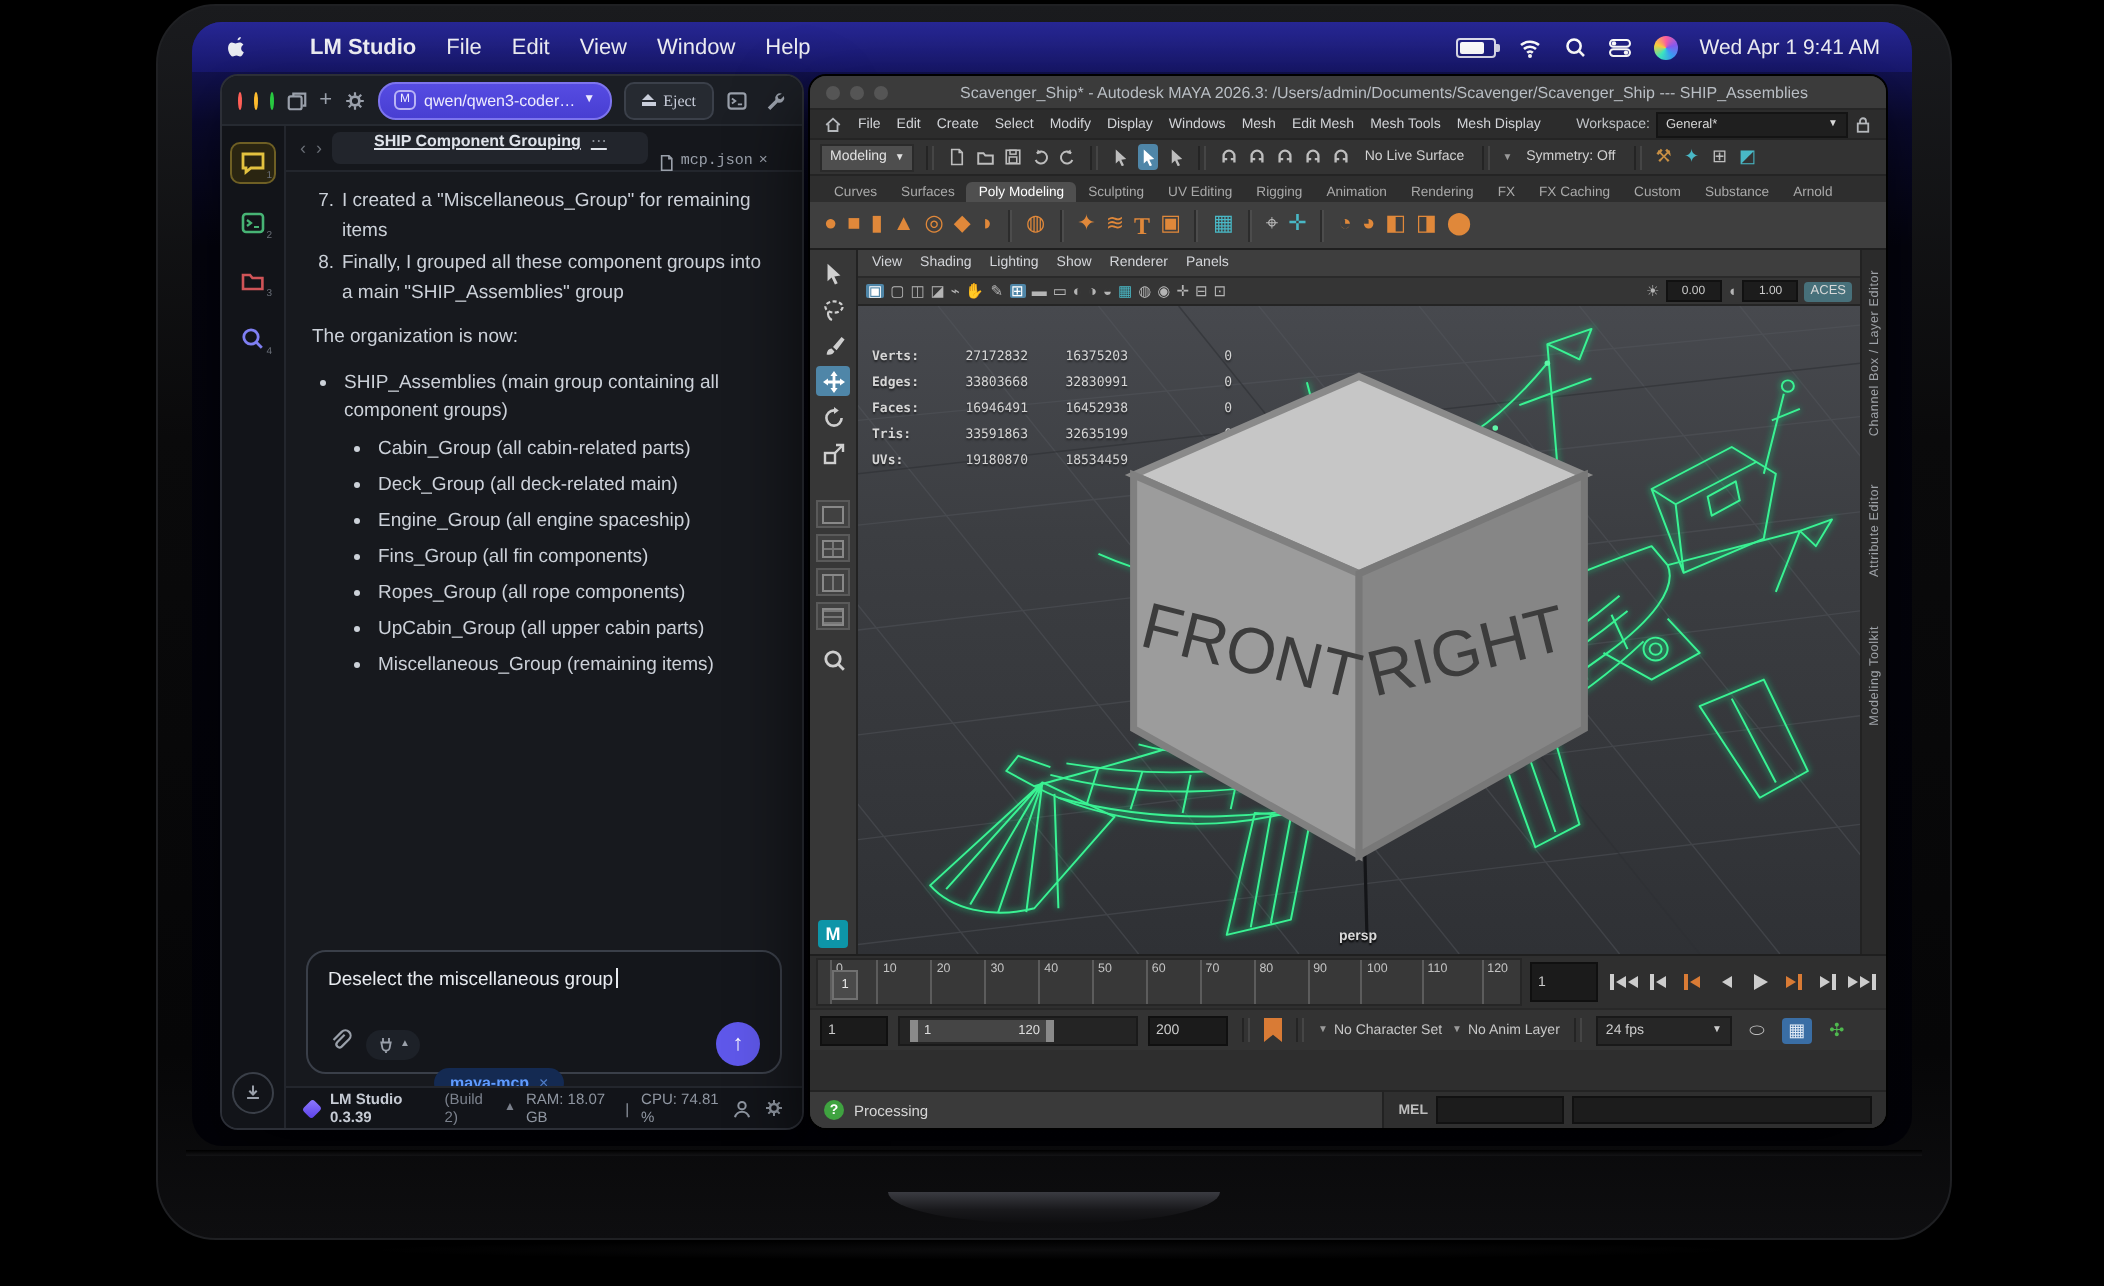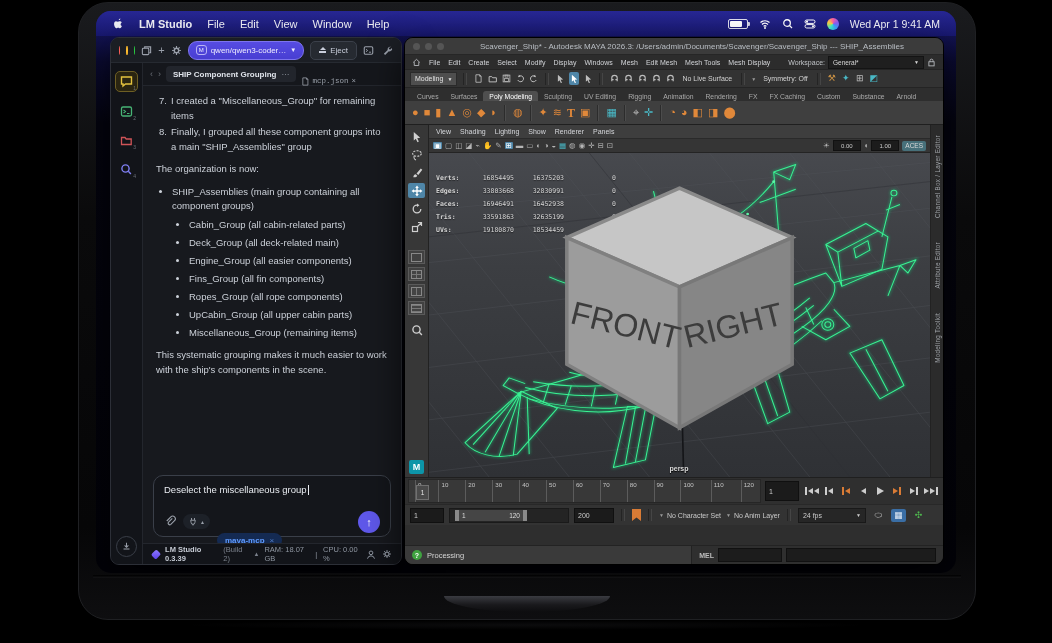--- a/index.html
+++ b/index.html
@@ -13,60 +13,60 @@
           background:linear-gradient(180deg,#1d1d7a 0%,#14145a 3%,#0a0a30 9%,#04040f 20%,#020208 100%);}
   .scoop{position:absolute;left:50%;transform:translateX(-50%);bottom:7px;width:166px;height:16px;
          border-radius:0 0 85px 85px/0 0 17px 17px;background:linear-gradient(180deg,#3a3b41,#19191c 55%,#0d0d0f);}
   .hingeline{position:absolute;left:14px;right:14px;top:572px;height:3px;background:linear-gradient(180deg,#000,#141416);}
   .deskglow{position:absolute;left:176px;top:620px;width:700px;height:10px;border-radius:50%;
             background:radial-gradient(ellipse at center,rgba(200,200,220,.06),transparent 70%);}
   
   .menubar{position:absolute;left:0;right:0;top:0;height:25px;display:flex;align-items:center;gap:15px;
            padding:0 16px;background:linear-gradient(180deg,rgba(40,40,150,.95),rgba(24,24,112,.95));
            color:#f2f2f8;font-size:11px;}
-  .menubar .app{font-weight:bold;}
+  .menubar .app{font-weight:bold;margin-left:16px;}
   .mb-right{margin-left:auto;display:flex;align-items:center;gap:11px;font-size:10.5px;}
   .batt{width:18px;height:8px;border:1px solid rgba(255,255,255,.85);border-radius:2px;position:relative;}
   .batt i{position:absolute;left:1px;top:1px;bottom:1px;width:12px;background:#fff;border-radius:1px;}
   .batt u{position:absolute;right:-3px;top:2px;width:2px;height:4px;background:rgba(255,255,255,.8);border-radius:0 1px 1px 0;}
   .siri{width:12px;height:12px;border-radius:50%;background:conic-gradient(#ff5fa2,#8a5cf6,#3aa6ff,#3ef2c8,#ffd23e,#ff5fa2);}
   
   .win{position:absolute;border-radius:9px;box-shadow:0 16px 36px rgba(0,0,0,.7);overflow:hidden;}
   
   #lm{left:14px;top:26px;width:290px;height:526px;background:#17191e;border:1px solid #2c2f37;
       display:flex;flex-direction:column;color:#ccd1d9;}
   .lm-title{height:24px;flex:0 0 24px;display:flex;align-items:center;gap:6px;padding:0 8px;
             background:#1b1e24;border-bottom:1px solid #262a31;}
   .tl{width:9px;height:9px;border-radius:50%;}
   .tl.r{background:#ff5f57}.tl.y{background:#febc2e}.tl.g{background:#28c840}
   .tbar-ic{color:#9aa0ab;font-size:11px;line-height:1;display:flex;align-items:center;}
   .pill{height:17px;display:flex;align-items:center;gap:4px;padding:0 7px;border-radius:9px;
         background:linear-gradient(180deg,#564ce2,#483ed2);border:1px solid #7d74ee;
         color:#edebfe;font-size:8px;max-width:132px;}
   .pill .pbadge{border:1px solid #b9b3f5;border-radius:3px;font-size:6px;padding:0 2px;line-height:8px;}
   .eject{height:17px;display:flex;align-items:center;gap:4px;padding:0 8px;border-radius:5px;
-         background:#262a31;border:1px solid #3b404a;color:#c9cedb;font-size:8px;}
+         background:#262a31;border:1px solid #3b404a;color:#c9cedb;font-size:8px;font-family:Liberation Serif, serif;}
   .ej-ic{display:flex;flex-direction:column;align-items:center;gap:1px;}
   .ej-ic b{width:0;height:0;border-left:3.5px solid transparent;border-right:3.5px solid transparent;border-bottom:3.5px solid #c9cedb;}
   .ej-ic u{width:7px;height:1.5px;background:#c9cedb;}
   .lm-body{flex:1;display:flex;min-height:0;}
   .rail{width:31px;flex:0 0 31px;background:#121419;border-right:1px solid #23262d;
         display:flex;flex-direction:column;align-items:center;padding:8px 0 7px;gap:10px;}
   .rl{width:21px;height:19px;border-radius:5px;display:flex;align-items:center;justify-content:center;position:relative;}
   .rl svg{width:13px;height:13px;}
   .rl .k{position:absolute;right:1px;bottom:0;font-size:5px;color:#6a6f78;}
   .rl.active{background:#2a2511;border:1px solid #6e5f24;}
   .rl-dl{margin-top:auto;width:19px;height:19px;border-radius:50%;border:1px solid #3a3f48;color:#9aa0aa;
          display:flex;align-items:center;justify-content:center;}
   .lm-content{flex:1;display:flex;flex-direction:column;min-width:0;}
   .lm-tabs{height:22px;flex:0 0 22px;display:flex;align-items:center;gap:5px;padding:0 7px;
            background:#15171c;border-bottom:1px solid #23262d;font-size:8px;}
   .chev{color:#6b7078;font-size:9px;}
-  .tab-active{height:16px;display:flex;align-items:center;gap:5px;padding:0 7px;border-radius:4px;
-              background:#22252c;color:#dfe3ea;font-weight:bold;}
+  .tab-active{height:16px;display:flex;align-items:flex-start;gap:5px;padding:0 21px;border-radius:4px;
+              background:#22252c;color:#dfe3ea;font-weight:bold;text-decoration:underline;}
   .tab-file{display:flex;align-items:center;gap:3px;color:#9aa0aa;font-family:"Liberation Mono",monospace;font-size:7.5px;margin-top:14px;}
   .chat{flex:1;overflow:hidden;padding:8px 14px 0 13px;font-size:9.5px;line-height:14.5px;color:#ccd1d9;}
   .oli{display:flex;gap:4px;margin-bottom:2px;}
   .oli .num{flex:0 0 11px;text-align:right;}
   .chat p{margin:8px 0;}
   ul.l1{list-style:disc;margin:7px 0 0;padding-left:16px;}
   ul.l1>li{margin-bottom:3px;}
   ul.l2{list-style:disc;margin:4px 0 0;padding-left:17px;}
   ul.l2>li{margin-bottom:3.5px;}
   .inwrap{flex:0 0 auto;padding:9px 10px 6px;}
@@ -458,29 +458,28 @@
               <div class="oli">
                 <span class="num">8.</span>
                   <span>Finally, I grouped all these component groups into a main "SHIP_Assemblies" group</span>
               </div>
               <p>The organization is now:</p>
               <ul class="l1">
                 <li><span>SHIP_Assemblies (main group containing all component groups)</span>
                   <ul class="l2">
                     <li>Cabin_Group (all cabin-related parts)</li>
                     <li>Deck_Group (all deck-related main)</li>
-                    <li>Engine_Group (all easier components)</li>
+                    <li>Engine_Group (all engine spaceship)</li>
                     <li>Fins_Group (all fin components)</li>
                     <li>Ropes_Group (all rope components)</li>
                     <li>UpCabin_Group (all upper cabin parts)</li>
                     <li>Miscellaneous_Group (remaining items)</li>
                   </ul>
                 </li>
               </ul>
-              <p>This systematic grouping makes it much easier to work with the ship's components in the scene.</p>
 
             </div>
 
             <div class="inwrap">
               <div class="inbox">
                 <div class="in-text"><span>Deselect the miscellaneous group</span><span class="caret"></span></div>
                 <div class="in-row">
                   <span><svg width="12" height="12" viewBox="0 0 13 12">
                         <use href="#i-clip"></use>
                       </svg></span>
@@ -500,21 +499,21 @@
             </div>
 
             <div class="lm-status">
               <span class="lmlogo"></span>
               <span class="nm">LM Studio 0.3.39</span>
               <span style="color:#7b818c">(Build 2)</span>
               <span style="font-size:6px;color:#7b818c">▲</span>
               <span class="right">
                 <span>RAM: 18.07 GB</span>
                 <span>|</span>
-                <span>CPU: 0.00 %</span>
+                <span>CPU: 74.81 %</span>
                 <span style="display:flex">
                     <svg width="10" height="11" viewBox="0 0 12 12">
                       <use href="#i-person"></use>
                     </svg>
                   </span>
                 <span style="display:flex">
                     <svg width="10" height="10" viewBox="0 0 12 12">
                       <use href="#i-gear"></use>
                     </svg>
                   </span>
@@ -861,21 +860,21 @@
                 <rect x="284" y="98" width="4" height="4" fill="#2b50f0"></rect>
                 <circle cx="292" cy="134" r="2.5" fill="#e03a2f"></circle>
                 <circle cx="208" cy="148" r="2.5" fill="#e03a2f"></circle>
                 <circle cx="236" cy="104" r="2" fill="#2b50f0"></circle>
                 <circle cx="258" cy="128" r="1.8" fill="#35e06a"></circle>
               </svg>
 
               <div class="hud">
                 <div class="hudrow">
                     <b>Verts:</b>
-                    <span class="n1">16854495</span>
+                    <span class="n1">27172832</span>
                     <span class="n2">16375203</span>
                     <span class="n3">0</span>
                   </div>
                 <div class="hudrow">
                     <b>Edges:</b>
                     <span class="n1">33803668</span>
                     <span class="n2">32830991</span>
                     <span class="n3">0</span>
                   </div>
                 <div class="hudrow">

